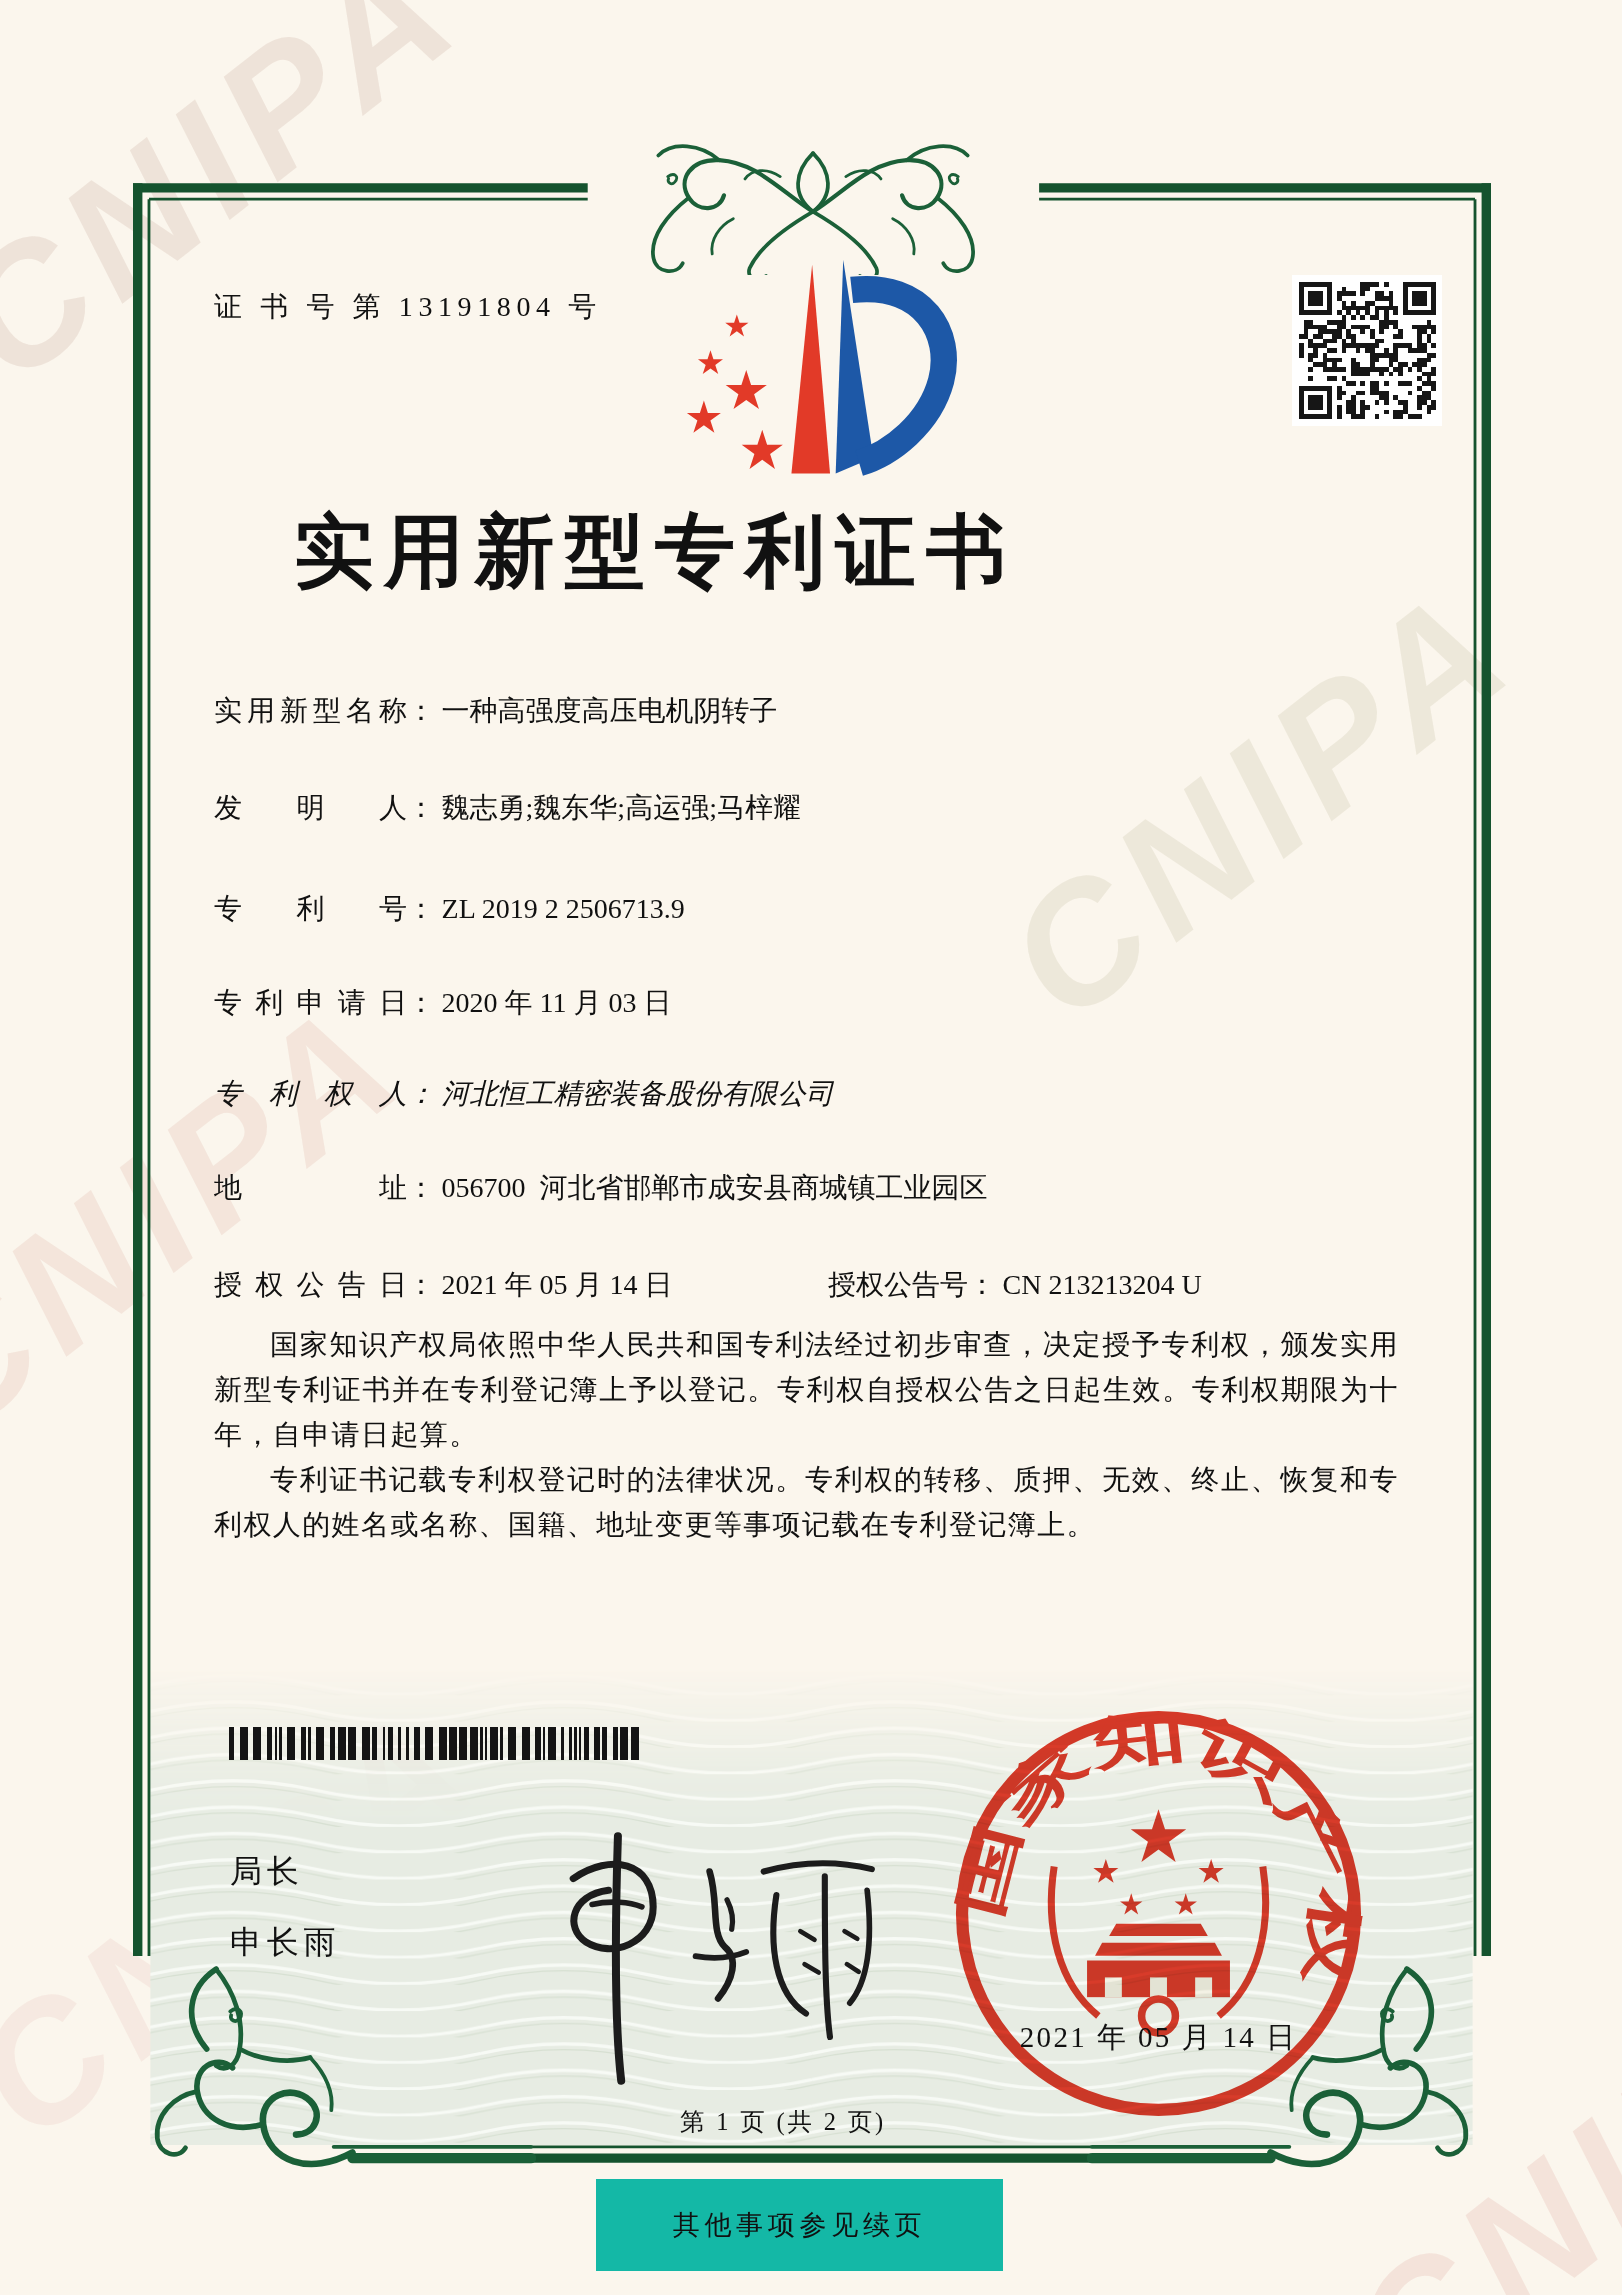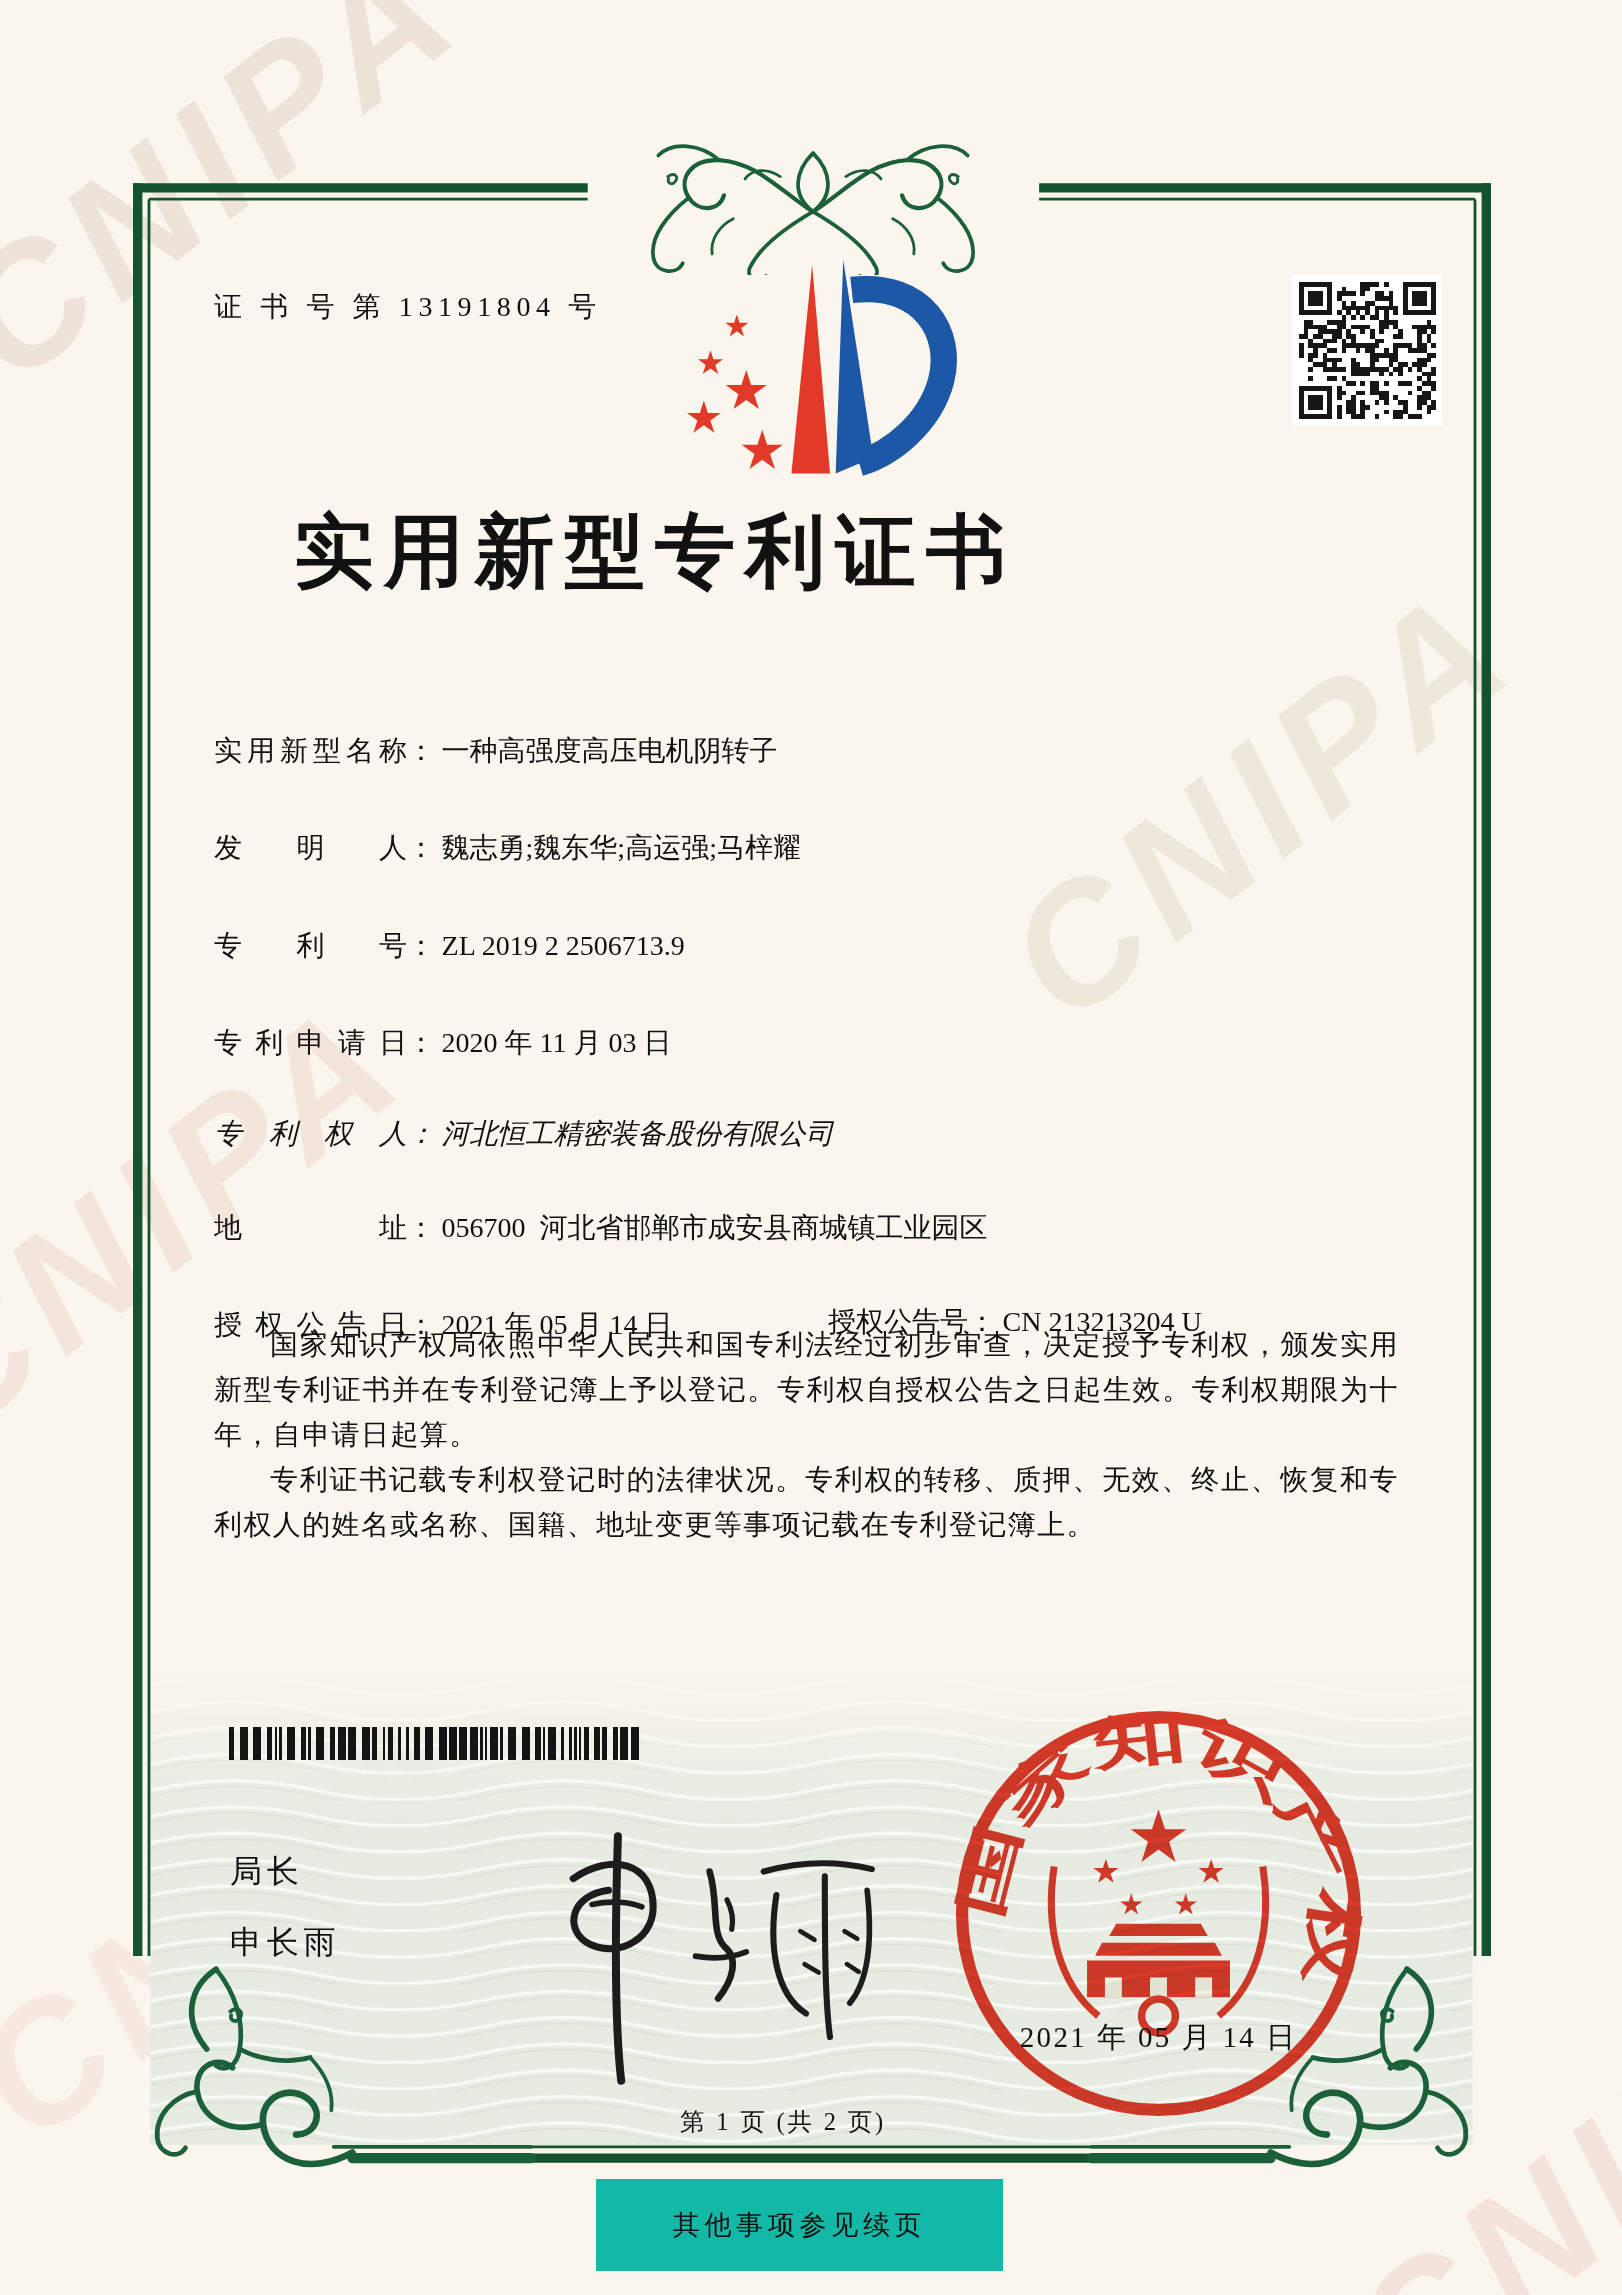--- a/index.html
+++ b/index.html
@@ -24,21 +24,21 @@
   .certno{left:214px;top:288px;font-size:28px;letter-spacing:5.6px;z-index:5;}
   .logo{left:686px;top:256px;z-index:5;}
   .qrplate{left:1292px;top:275px;width:150px;height:151px;background:#ffffff;z-index:5;
            display:flex;align-items:center;justify-content:center;}
   .title{left:0;width:1310px;top:499px;text-align:center;font-size:80px;font-weight:bold;
          letter-spacing:10.3px;z-index:5;}
 
   .frow{left:214px;width:1288px;font-size:28px;z-index:5;white-space:nowrap;}
   .flabel{display:inline-block;width:193px;text-align:justify;text-align-last:justify;vertical-align:bottom;}
   .fcolon{display:inline-block;}
-  .fvalue{display:inline-block;margin-left:6.6px;white-space:pre;margin-top:40px;}
+  .fvalue{display:inline-block;margin-left:6.6px;white-space:pre;}
   .fgroup2{position:absolute;left:614px;top:0;}
 
   .paras{left:214px;top:1322px;width:1185px;font-size:28px;line-height:45px;letter-spacing:1.4px;
          text-align:justify;text-justify:inter-ideograph;z-index:5;}
   .paras p{margin:0;text-indent:2em;}
 
   .barcode{left:229px;top:1727px;width:423px;height:33px;z-index:6;display:flex;align-items:stretch;}
   .barcode span{display:block;background:#141414;height:100%;flex:0 0 auto;}
 
   .signer{left:230px;font-size:32px;letter-spacing:4.7px;z-index:6;

